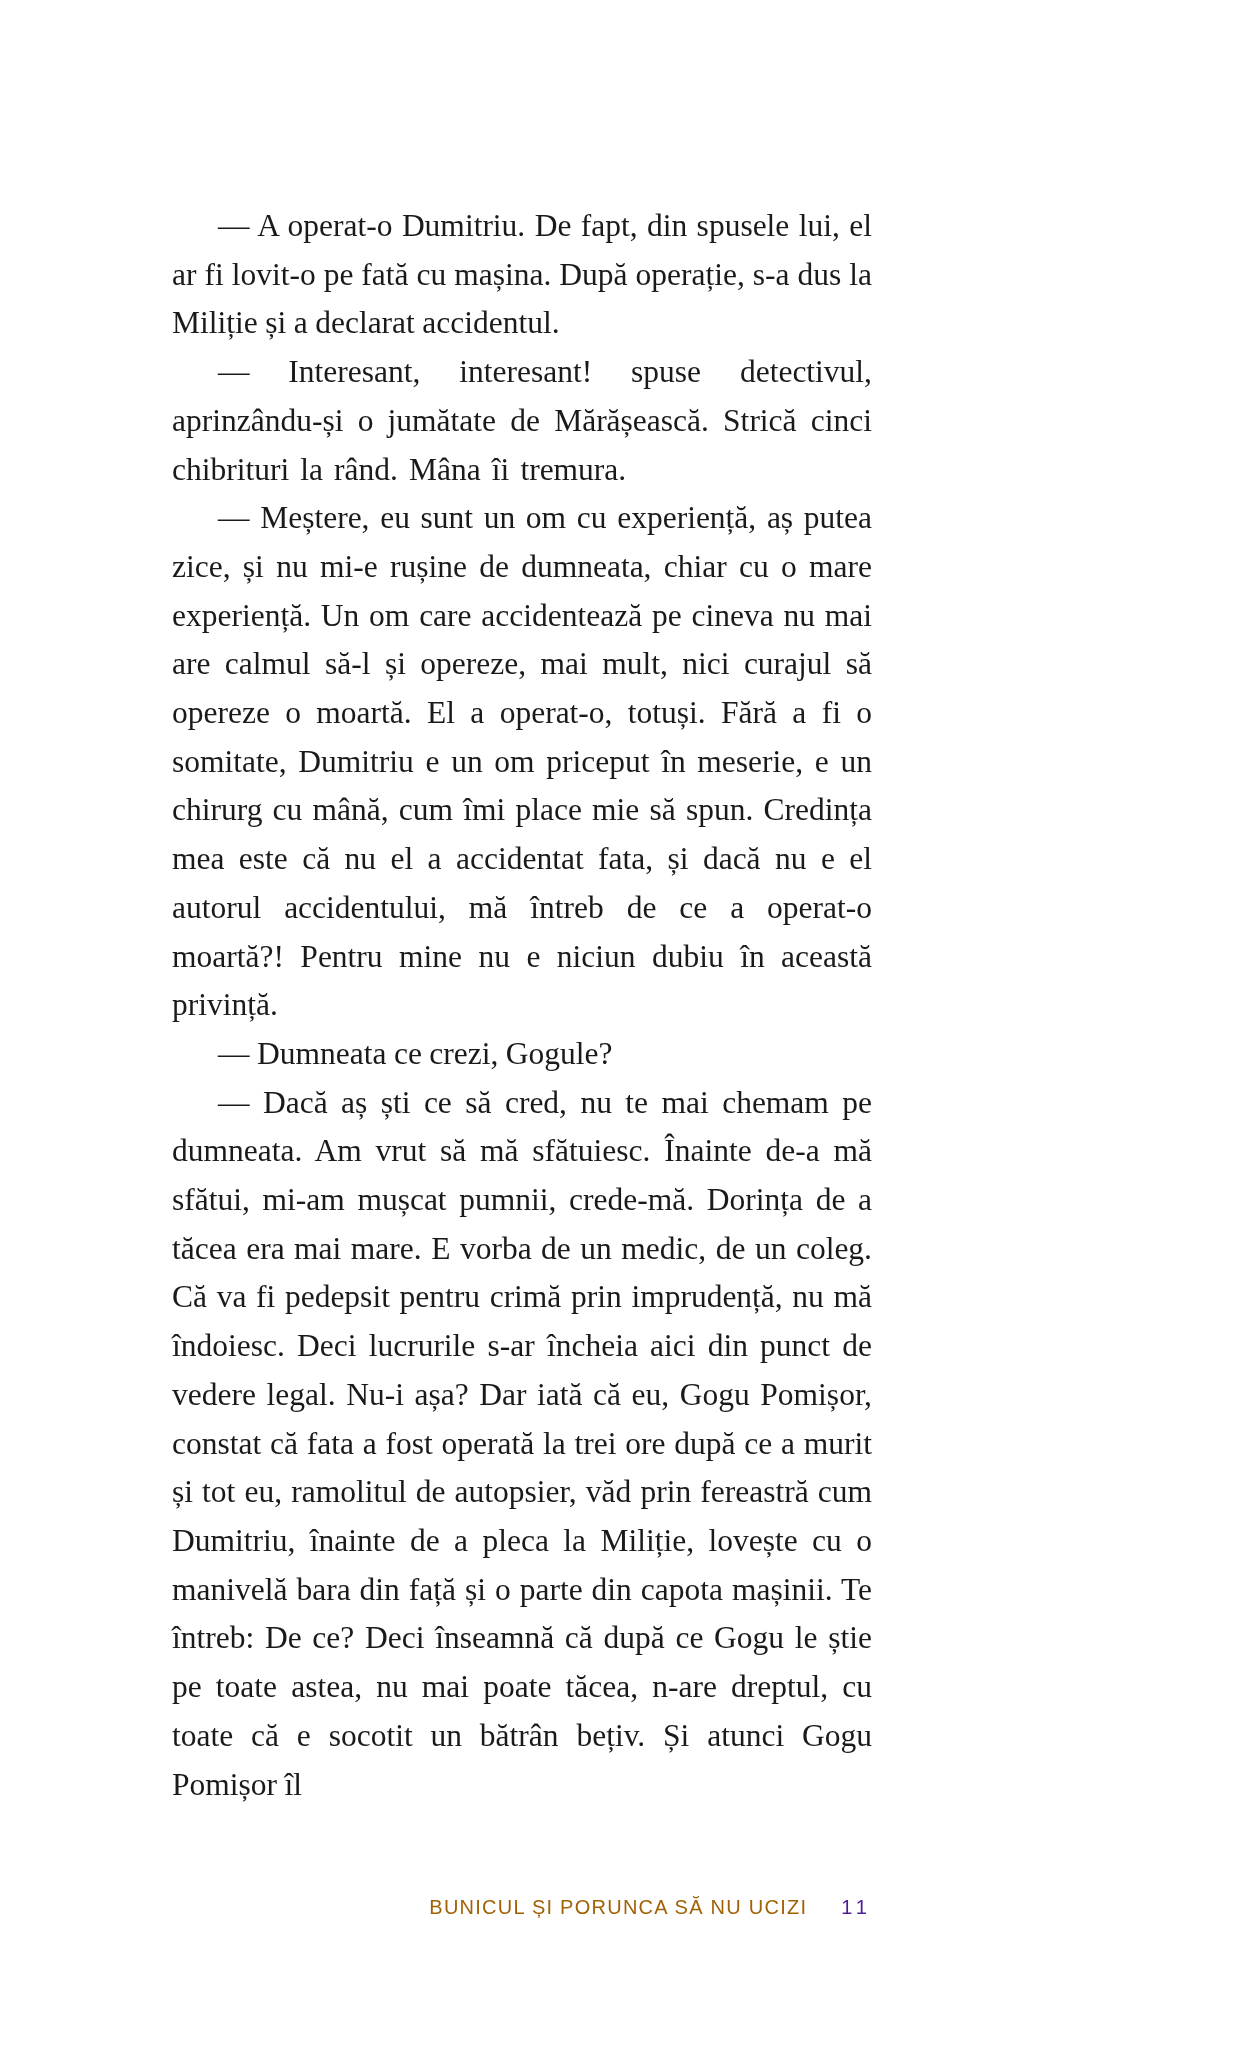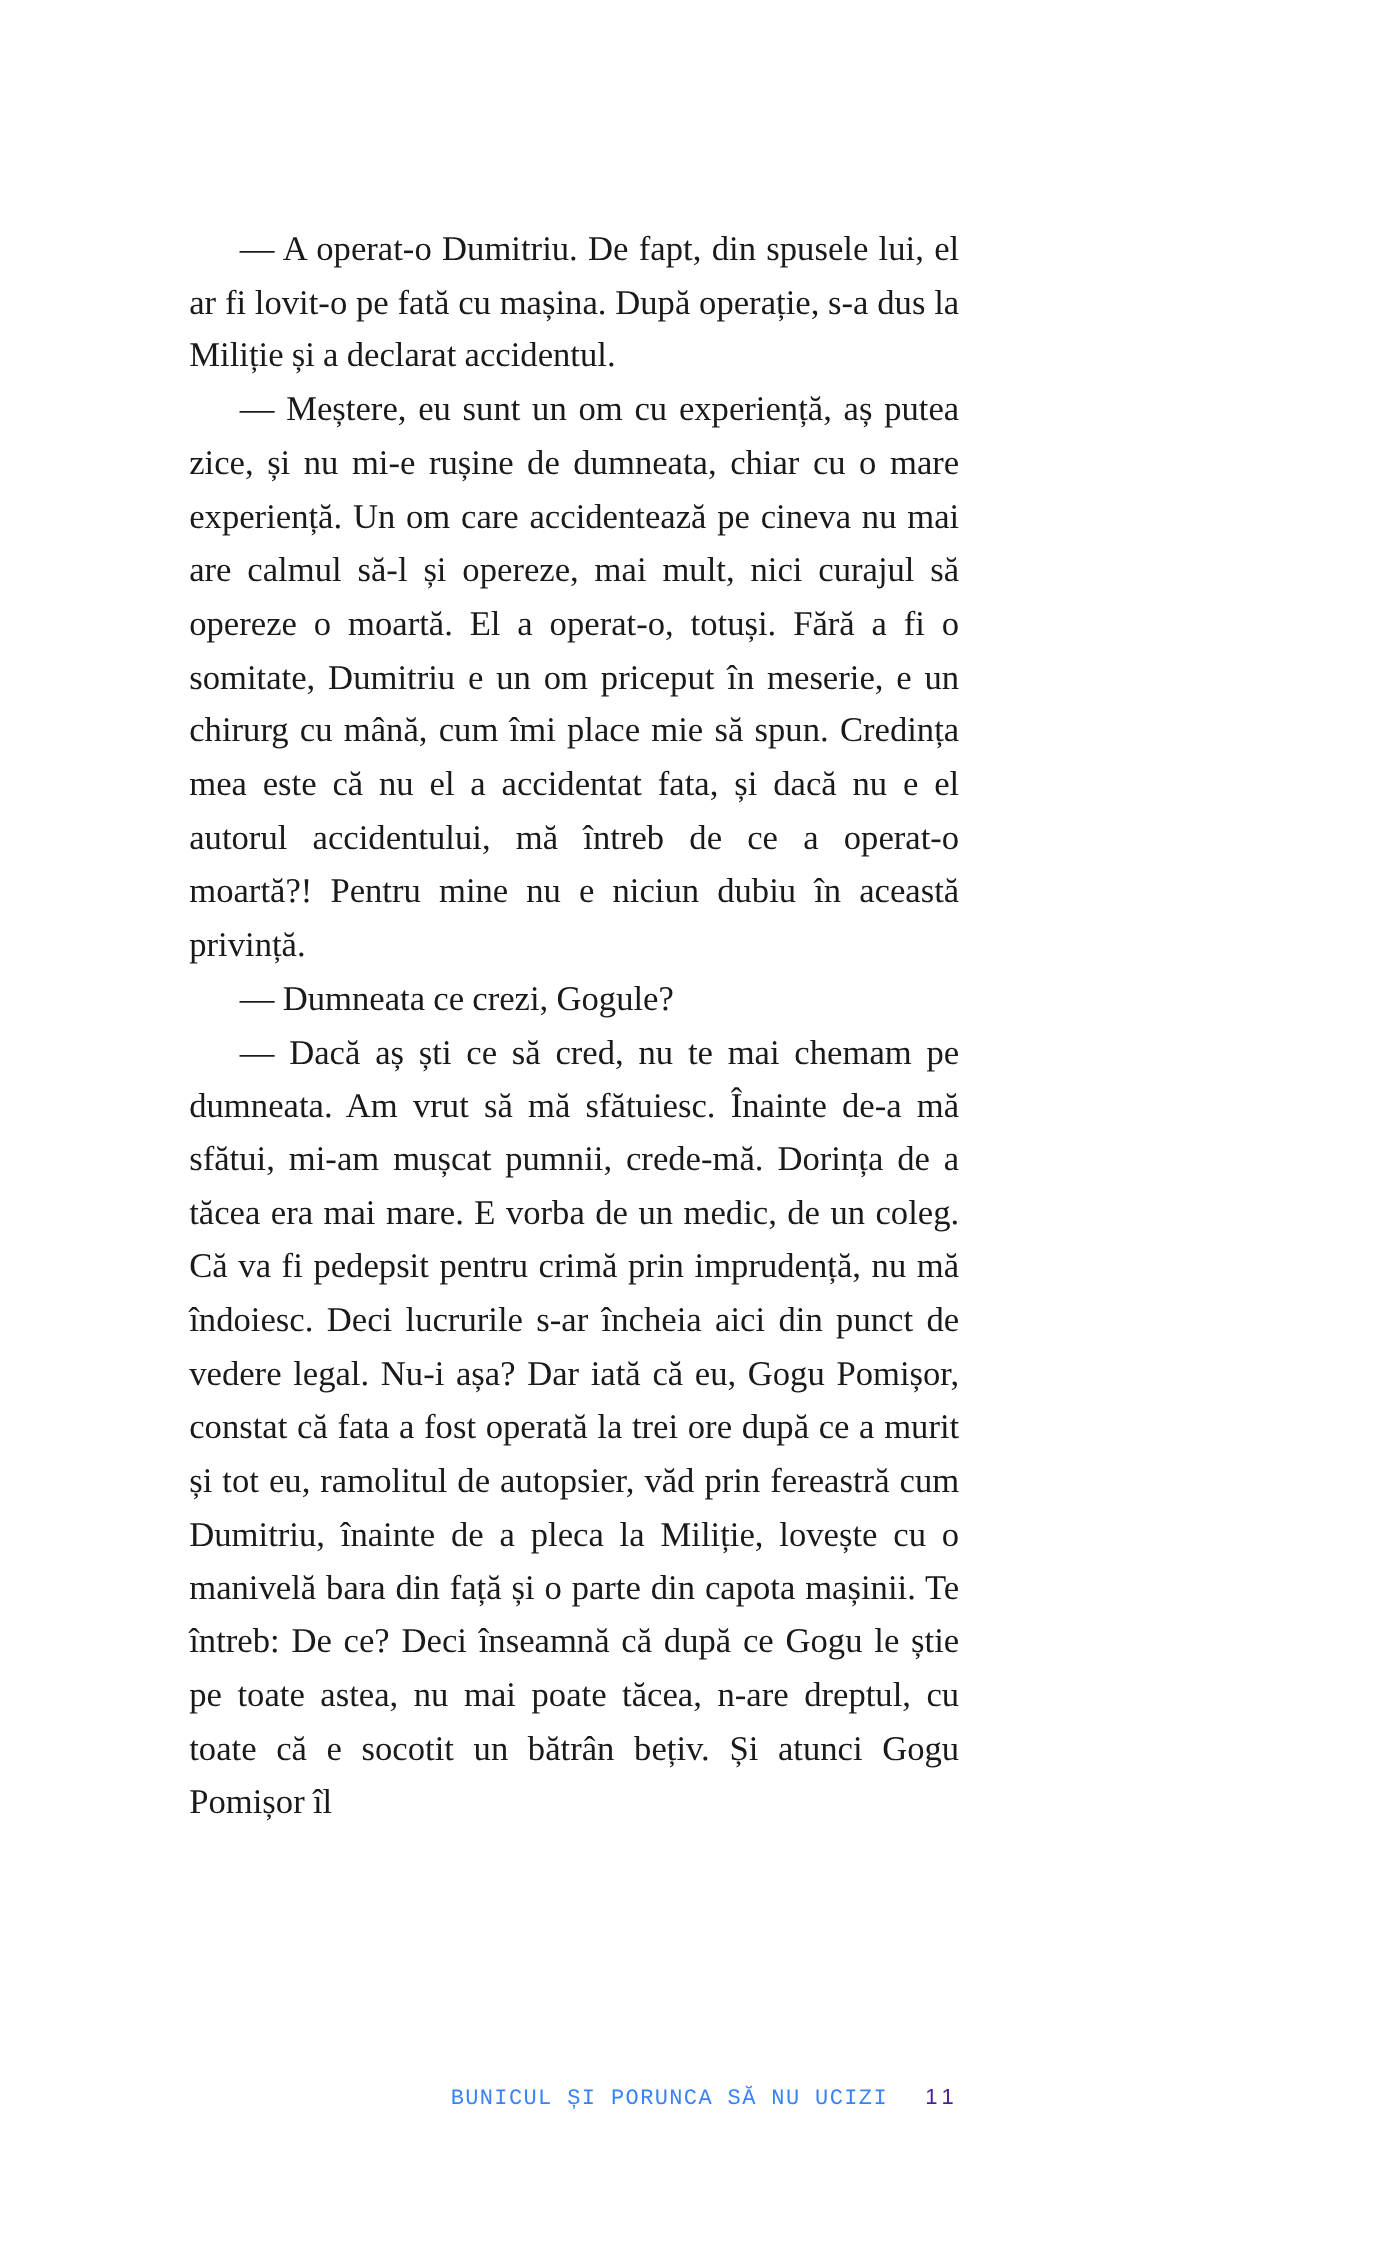--- a/index.html
+++ b/index.html
@@ -45,44 +45,45 @@
   .footer {
     position: absolute;
     left: 172px;
     top: 1892px;
     width: 700px;
     display: flex;
     justify-content: flex-end;
     align-items: baseline;
   }
   .running-head {
-    font-family: Liberation Mono, monospace;
+    font-family: Liberation Sans, sans-serif;
     font-size: 20px;
     letter-spacing: 1.25px;
-    color: #3b82f6;
+    color: #a16207;
     white-space: nowrap;
   }
   .folio-gap {
     display: inline-block;
     width: 34px;
   }
   .folio {
     font-family: "Liberation Sans", "DejaVu Sans", sans-serif;
     font-size: 20px;
     letter-spacing: 5px;
     color: #4c1d95;
   }
 </style>
 </head>
 <body>
 
 <div class="page">
 
   <div class="textblock">
     <p class="para tight">— A operat-o Dumitriu. De fapt, din spusele lui, el ar fi lovit-o pe fată cu mașina. După operație, s-a dus la Miliție și a declarat accidentul.</p>
+    <p class="para loose">— Interesant, interesant! spuse detectivul, aprinzându-și o jumătate de Mărășească. Strică cinci chibrituri la rând. Mâna îi tremura.</p>
     <p class="para looser">— Meștere, eu sunt un om cu experiență, aș putea zice, și nu mi-e rușine de dumneata, chiar cu o mare experiență. Un om care accidentează pe cineva nu mai are calmul să-l și opereze, mai mult, nici curajul să opereze o moartă. El a operat-o, totuși. Fără a fi o somitate, Dumitriu e un om priceput în meserie, e un chirurg cu mână, cum îmi place mie să spun. Credința mea este că nu el a accidentat fata, și dacă nu e el autorul accidentului, mă întreb de ce a operat-o moartă?! Pentru mine nu e niciun dubiu în această privință.</p>
     <p class="para tight">— Dumneata ce crezi, Gogule?</p>
     <p class="para tight">— Dacă aș ști ce să cred, nu te mai chemam pe dumneata. Am vrut să mă sfătuiesc. Înainte de-a mă sfătui, mi-am mușcat pumnii, crede-mă. Dorința de a tăcea era mai mare. E vorba de un medic, de un coleg. Că va fi pedepsit pentru crimă prin imprudență, nu mă îndoiesc. Deci lucrurile s-ar încheia aici din punct de vedere legal. Nu-i așa? Dar iată că eu, Gogu Pomișor, constat că fata a fost operată la trei ore după ce a murit și tot eu, ramolitul de autopsier, văd prin fereastră cum Dumitriu, înainte de a pleca la Miliție, lovește cu o manivelă bara din față și o parte din capota mașinii. Te întreb: De ce? Deci înseamnă că după ce Gogu le știe pe toate astea, nu mai poate tăcea, n-are dreptul, cu toate că e socotit un bătrân bețiv. Și atunci Gogu Pomișor îl</p>
   </div>
 
   <div class="footer">
     <span class="running-head">BUNICUL ȘI PORUNCA SĂ NU UCIZI</span>
     <span class="folio-gap"></span>
     <span class="folio">11</span>
   </div>

